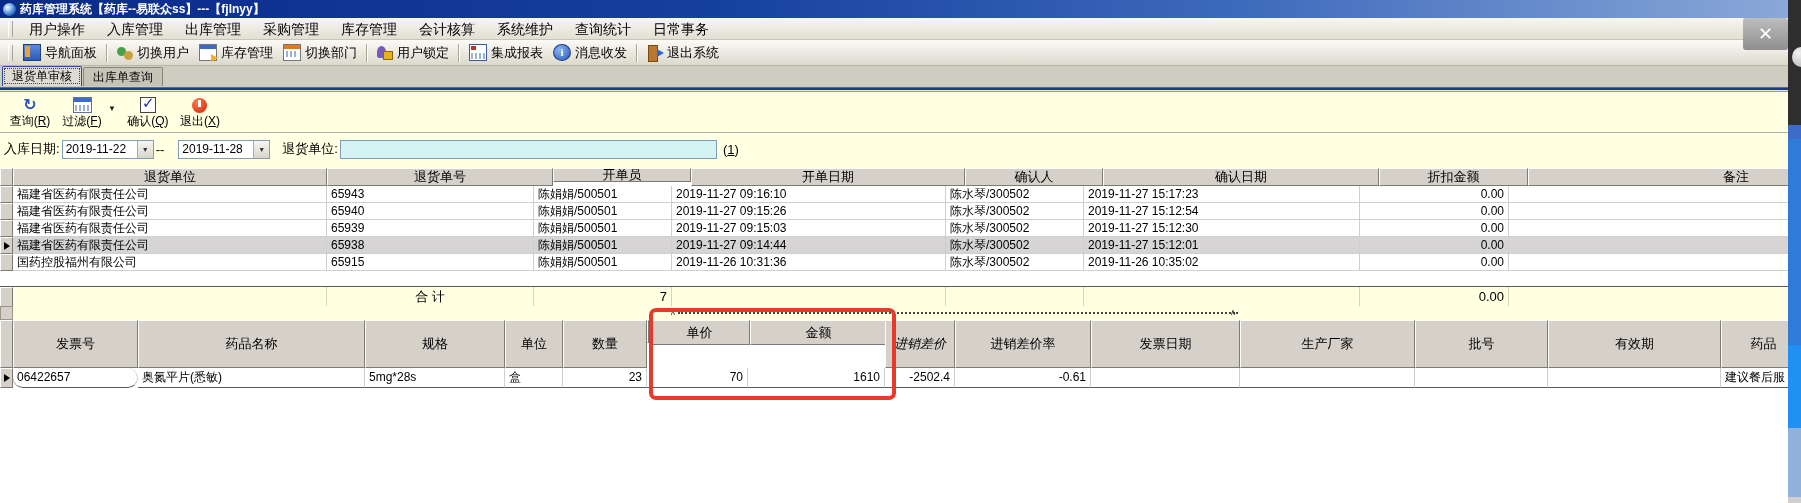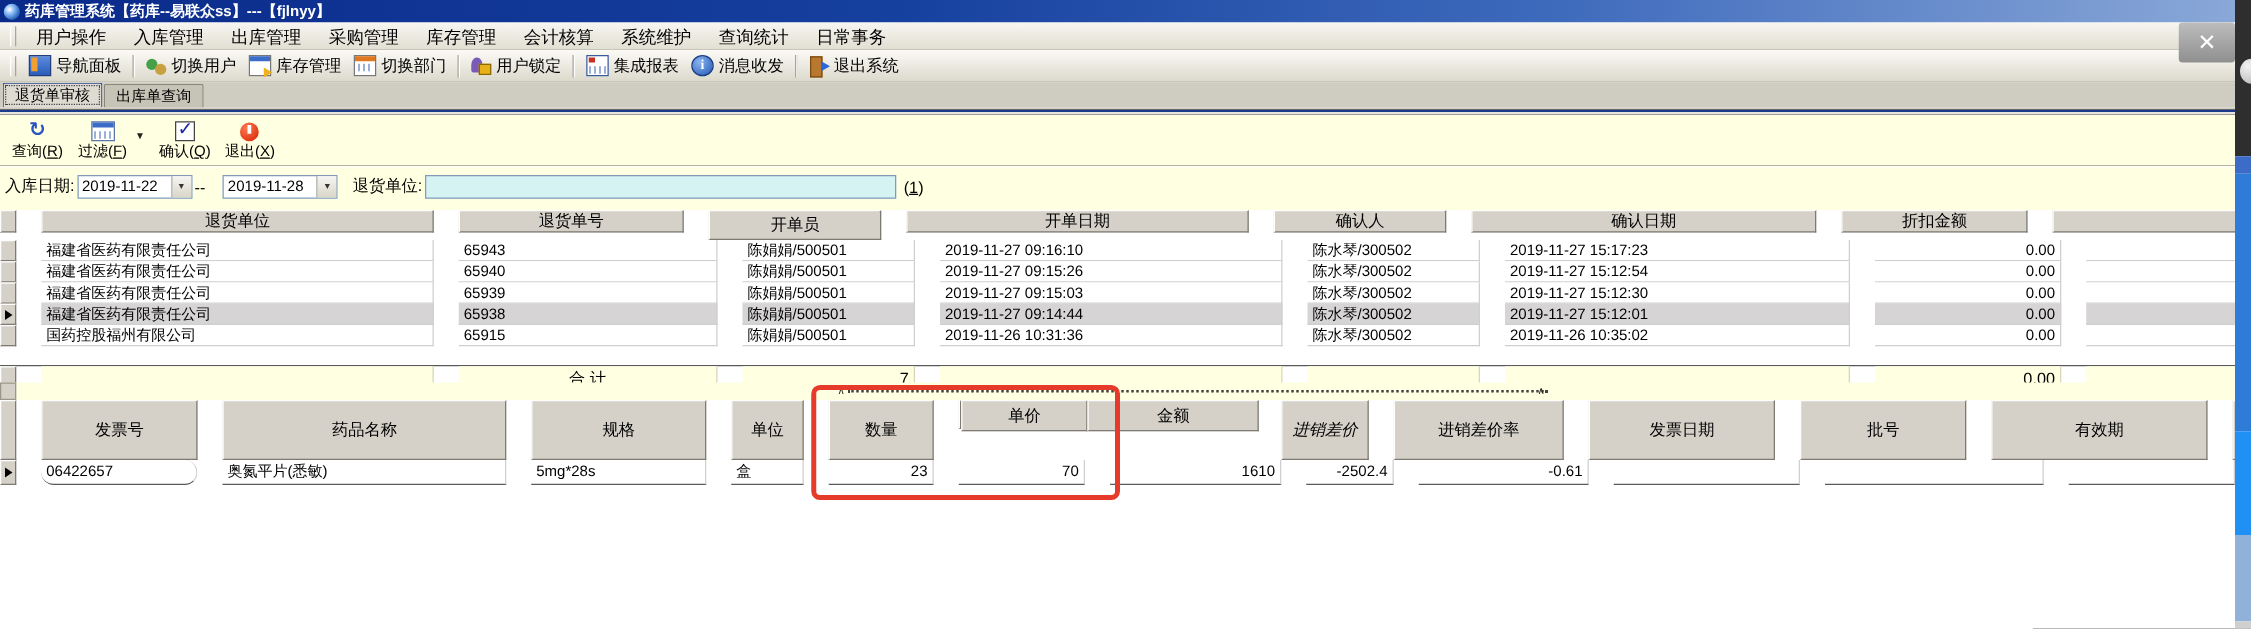--- a/index.html
+++ b/index.html
@@ -79,21 +79,21 @@
   .combo{display:flex;align-items:center;width:92px;height:19px;background:#fff;border:1px solid #7f9db9;
     box-sizing:border-box;margin:0 2px;cursor:default;}
   .combo .cv{flex:1;padding-left:3px;font-size:12px;white-space:nowrap;overflow:hidden;}
   .combo .cb{width:15px;height:17px;background:linear-gradient(#f6f5f1,#d9d6c9);border-left:1px solid #aaa;
     font-size:7px;display:flex;align-items:center;justify-content:center;color:#333;}
   .unit-input{width:377px;height:19px;background:#d6f3f3;border:1px solid #7f9db9;box-sizing:border-box;
     margin-left:2px;font-size:12px;padding:0 3px;font-family:inherit;}
   .hint{margin-left:6px;font-size:13px;}
   
   .grid{position:absolute;left:0;width:1788px;overflow:hidden;}
-  .grow{display:flex;gap:20px;}
+  .grow{display:flex;}
   .hcell{background:#d5d1c9;border-top:1px solid #fdfdfb;border-left:1px solid #fdfdfb;
     border-right:1px solid #7c7a72;border-bottom:1px solid #7c7a72;box-sizing:border-box;
     display:flex;align-items:center;justify-content:center;font-size:13px;overflow:hidden;white-space:nowrap;}
   .dcell{background:#fff;border-right:1px solid #cfcfcf;border-bottom:1px solid #cfcfcf;box-sizing:border-box;
     font-size:12px;line-height:16px;padding:0 4px;overflow:hidden;white-space:nowrap;}
   .dcell.r{text-align:right;}
   .mk{background:#d5d1c9;border-top:1px solid #fdfdfb;border-left:1px solid #fdfdfb;
     border-right:1px solid #7c7a72;border-bottom:1px solid #7c7a72;box-sizing:border-box;
     display:flex;align-items:center;justify-content:center;}
   .tri{width:0;height:0;border-left:6px solid #000;border-top:4px solid transparent;border-bottom:4px solid transparent;}
@@ -231,22 +231,22 @@
       <span style="margin-left:10px;">退货单位:</span>
       <input class="unit-input" value="" style="">
       <span class="hint" id="hint">(<u>1</u>)</span>
     </div>
   </div>
 
   <div class="grid" id="topgrid" style="top:168px;">
       <div class="grow">
         <div class="mk" style="width: 13px; height: 18px; flex: 0 0 auto;"></div>
         <div class="hcell" style="width: 314px; height: 18px; flex: 0 0 auto;">退货单位</div>
-        <div class="hcell" style="width: 180px; height: 18px; flex: 0 0 auto;">退货单号</div>
-        <div class="hcell" style="width: 138px; height: 24px; flex: 0 0 auto;">开单员</div>
+        <div class="hcell" style="width: 226px; height: 18px; flex: 0 0 auto;">退货单号</div>
+        <div class="hcell" style="width: 138px; height: 14px; flex: 0 0 auto;">开单员</div>
         <div class="hcell" style="width: 274px; height: 18px; flex: 0 0 auto;">开单日期</div>
         <div class="hcell" style="width: 138px; height: 18px; flex: 0 0 auto;">确认人</div>
         <div class="hcell" style="width: 276px; height: 18px; flex: 0 0 auto;">确认日期</div>
         <div class="hcell" style="width: 149px; height: 18px; flex: 0 0 auto;">折扣金额</div>
         <div class="hcell" style="width: 416px; height: 18px; flex: 0 0 auto;">备注</div>
       </div>
       <div class="grow">
         <div class="mk" style="width: 13px; height: 17px; flex: 0 0 auto;"></div>
         <div class="dcell" style="width: 314px; height: 17px; flex: 0 0 auto;">福建省医药有限责任公司</div>
         <div class="dcell" style="width: 207px; height: 17px; flex: 0 0 auto;">65943</div>
@@ -335,20 +335,21 @@
         <div style="width: 238px; height: 48px; flex: 0 0 auto; display: flex; ">
           <div class="hcell" style="height: 23px;">零售价</div>
           <div style="display: flex; height: 25px;">
             <div class="hcell" style="width: 101px; height: 25px; flex: 0 0 auto;">单价</div>
             <div class="hcell" style="width: 137px; height: 25px; flex: 0 0 auto;">金额</div>
           </div>
         </div>
         <div class="hcell" style="width: 70px; height: 48px; flex: 0 0 auto; font-style: italic;">进销差价</div>
         <div class="hcell" style="width: 136px; height: 48px; flex: 0 0 auto;">进销差价率</div>
         <div class="hcell" style="width: 149px; height: 48px; flex: 0 0 auto;">发票日期</div>
+        <div class="hcell" style="width: 175px; height: 48px; flex: 0 0 auto;">生产厂家</div>
         <div class="hcell" style="width: 133px; height: 48px; flex: 0 0 auto;">批号</div>
         <div class="hcell" style="width: 173px; height: 48px; flex: 0 0 auto;">有效期</div>
         <div class="hcell" style="width: 85px; height: 48px; flex: 0 0 auto;">药品</div>
       </div>
       <div class="grow">
         <div class="mk" style="width: 13px; height: 20px; flex: 0 0 auto;">
           <span class="tri"></span>
         </div>
         <div class="dcell" style="width: 125px; height: 20px; flex: 0 0 auto; line-height: 19px; border-bottom: 1px solid rgb(90, 90, 90); border-radius: 10px;">06422657</div>
         <div class="dcell" style="width: 227px; height: 20px; flex: 0 0 auto; line-height: 19px; border-bottom: 1px solid rgb(90, 90, 90);">奥氮平片(悉敏)</div>

